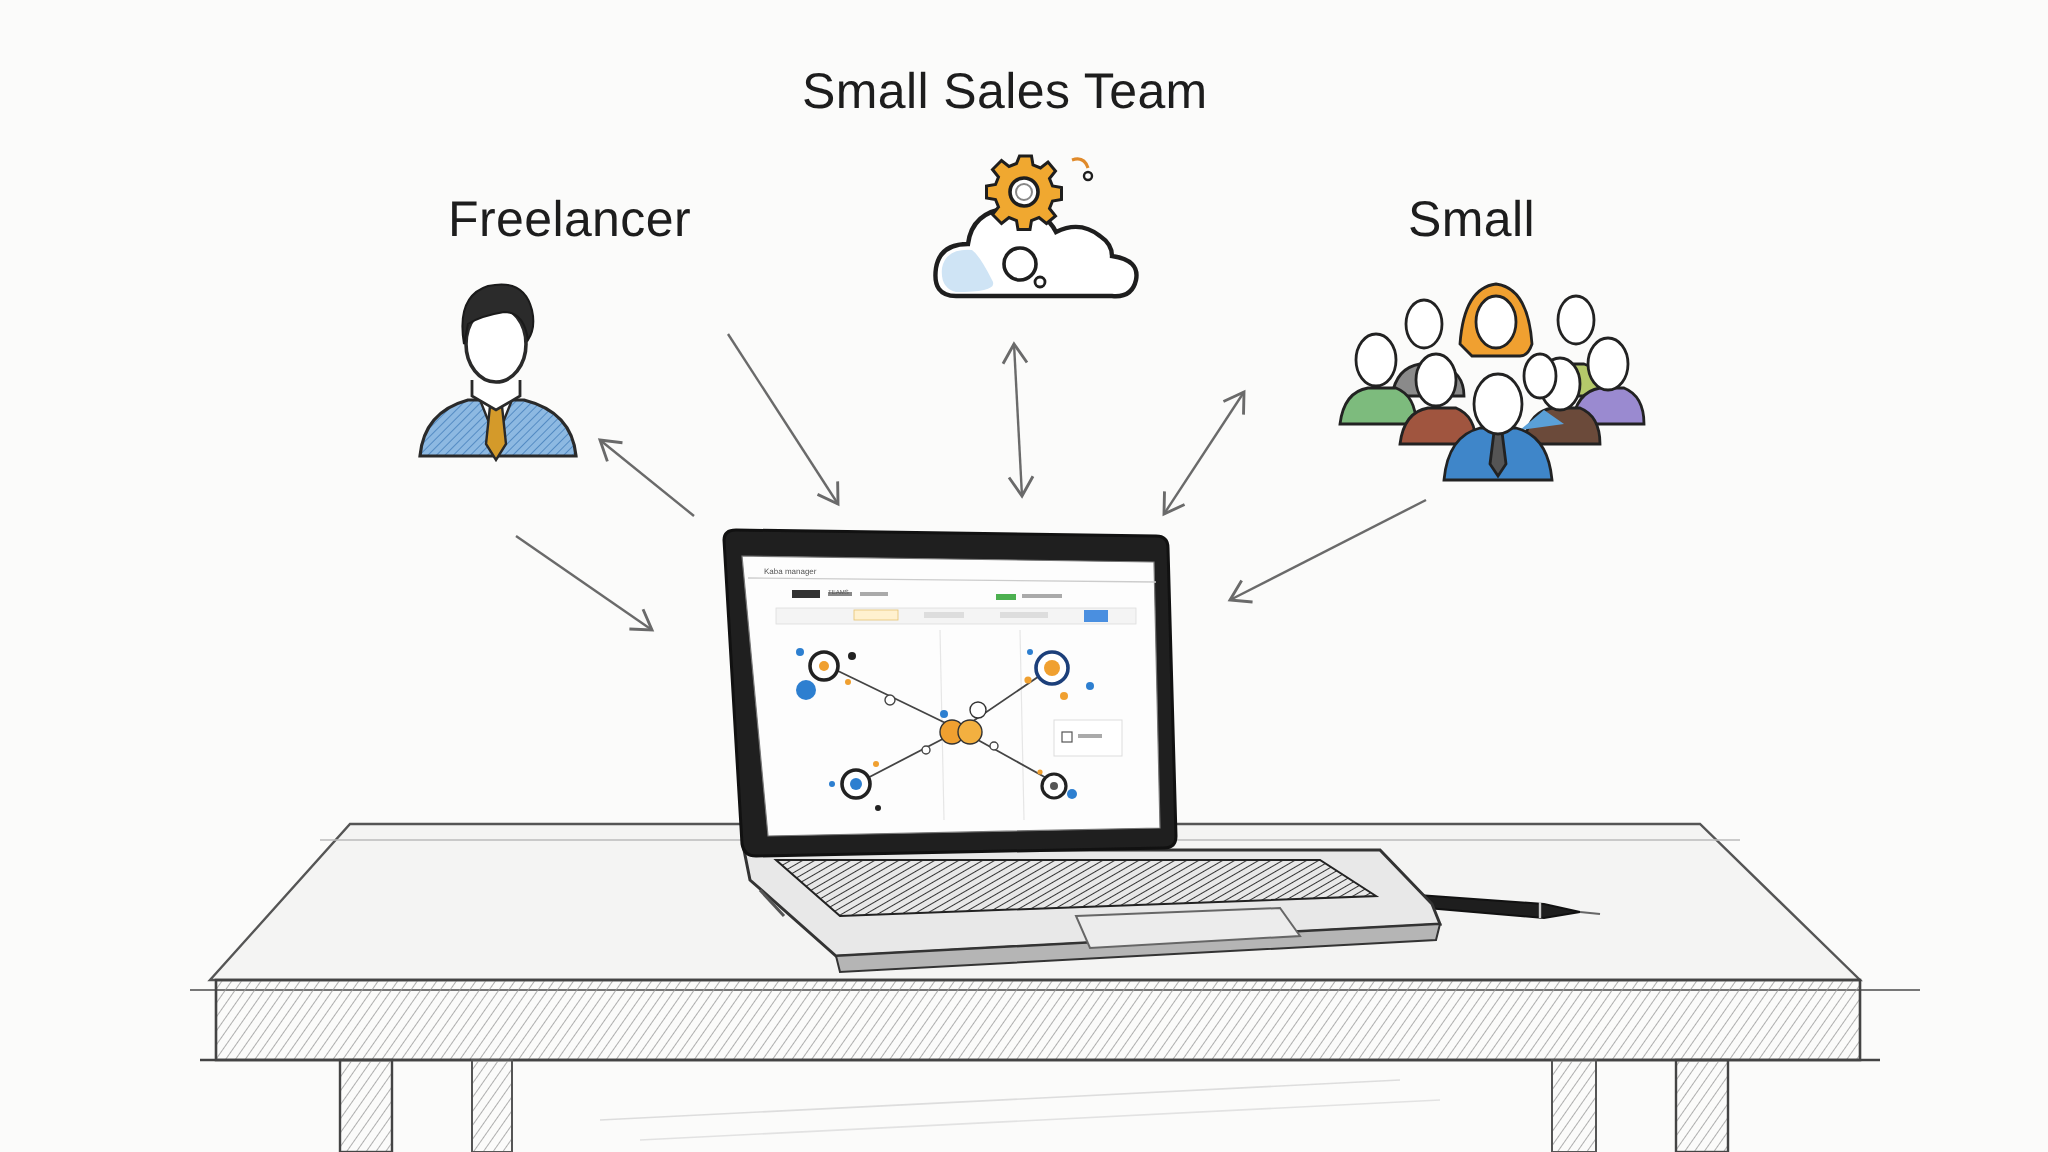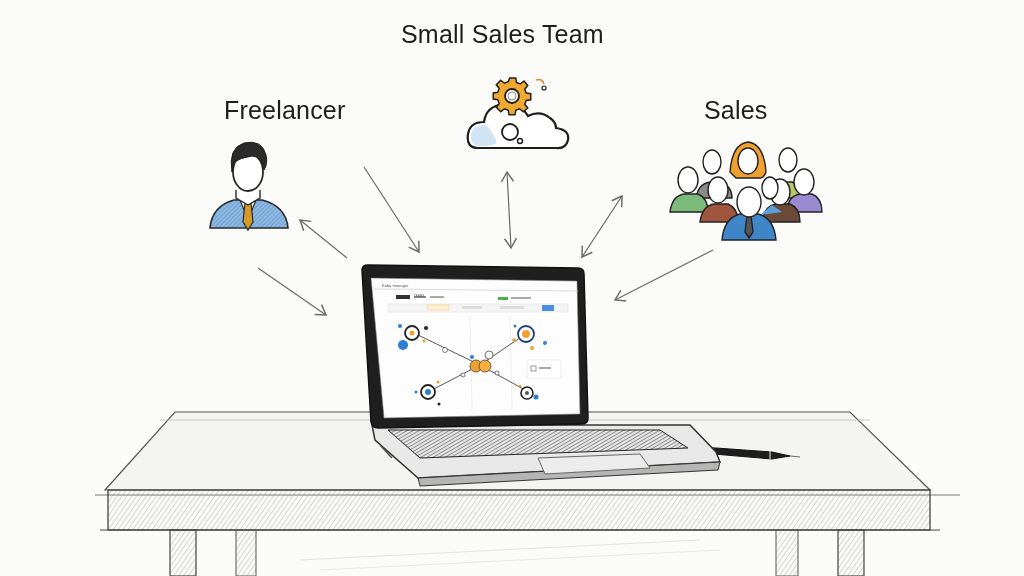--- a/index.html
+++ b/index.html
@@ -1,19 +1,19 @@
 <!DOCTYPE html>
 <html><head>
 <meta charset="utf-8">
 <style>
   html,body{margin:0;padding:0;}
   body{width:1024px;height:576px;overflow:hidden;background:#fbfbfa;font-family:"Liberation Sans",sans-serif;position:relative;}
   .canvas{position:absolute;left:0;top:0;width:1024px;height:576px;}
   .label{position:absolute;font-family:"Liberation Sans",sans-serif;font-size:25px;color:#1d1d1d;letter-spacing:0.2px;white-space:nowrap;}
-  .lbl-sales{left:401px;top:20px;text-align:center;}
+  .lbl-sales{left:401px;top:32px;text-align:center;}
   .lbl-free{left:184px;top:96px;margin-left:40px;}
   .lbl-agency{left:704px;top:96px;}
   svg{position:absolute;left:0;top:0;}
   .screen-text{position:absolute;font-size:4px;color:#555;white-space:nowrap;font-family:"Liberation Sans",sans-serif;}
 </style>
 </head>
 <body>
 
 <div class="canvas">
 
@@ -202,18 +202,18 @@
     <path d="M760,215 L772,205 L782,212" fill="#5aa0d8" stroke="none"></path>
 
     <path d="M722,240 Q724,218 740,214 L758,214 Q774,218 776,240 Z" fill="#3f86c9"></path>
     <path d="M747,216 L751,216 L753,232 L749,238 L745,232 Z" fill="#555"></path>
     <ellipse cx="749" cy="202" rx="12" ry="15" fill="#fff"></ellipse>
   </g>
 </svg>
 
 <div class="label lbl-sales">Small Sales Team</div>
 <div class="label lbl-free">Freelancer</div>
-<div class="label lbl-agency">Sales</div>
+<div class="label lbl-agency">Small</div>
 
 <div class="screen-text" style="left:382px;top:283px;">Kaba manager</div>
 <div class="screen-text" style="left:414px;top:294px;font-size:3px;">TEAMS</div>
 
 </div>
 
 </body></html>

